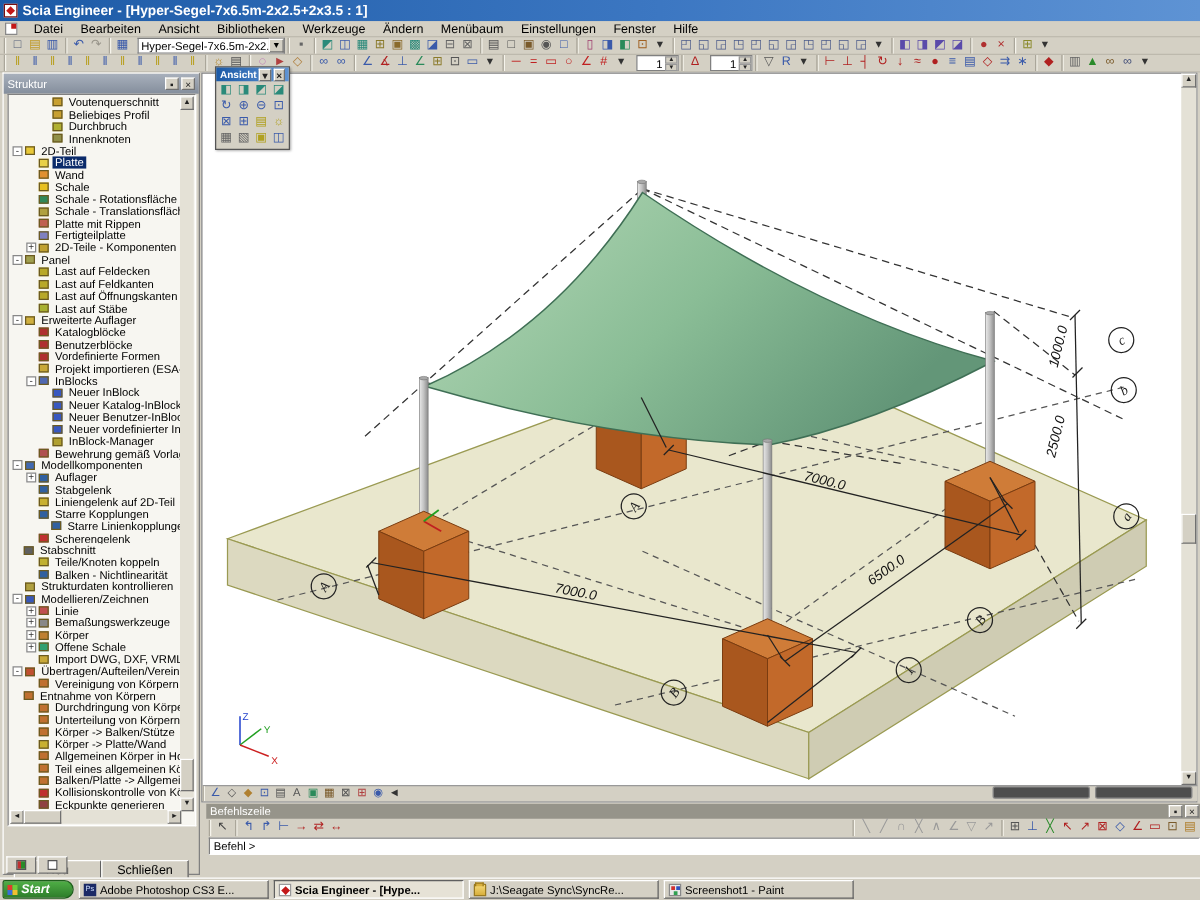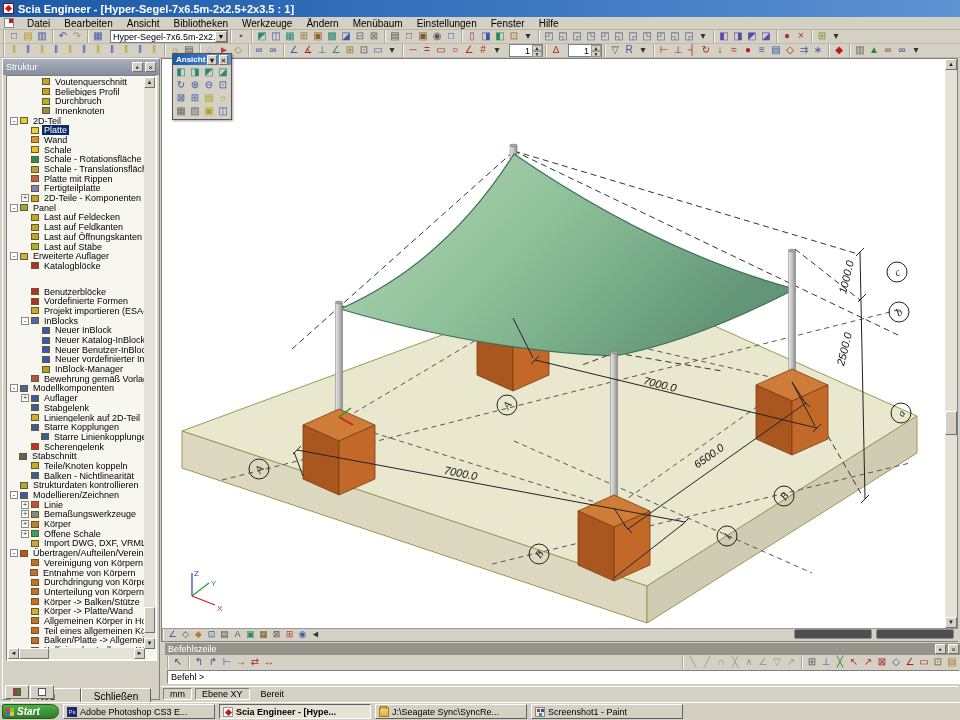--- a/index.html
+++ b/index.html
@@ -418,21 +418,21 @@
           <div class="trow" style="padding-left: 2px;">
             <div class="texp">-</div>
             <div class="ticon-sq" style="background: rgb(208, 176, 64);"></div>
             <span class="tlabel">Erweiterte Auflager</span>
           </div>
           <div class="trow" style="padding-left: 13px;">
             <div class="tspc"></div>
             <div class="ticon-sq" style="background: rgb(176, 48, 48);"></div>
             <span class="tlabel">Katalogblöcke</span>
           </div>
-          <div class="trow" style="padding-left: 13px; margin-top: 16px;">
+          <div class="trow" style="padding-left: 13px;">
             <div class="tspc"></div>
             <div class="ticon-sq" style="background: rgb(176, 48, 48);"></div>
             <span class="tlabel">Benutzerblöcke</span>
           </div>
           <div class="trow" style="padding-left: 13px;">
             <div class="tspc"></div>
             <div class="ticon-sq" style="background: rgb(176, 48, 48);"></div>
             <span class="tlabel">Vordefinierte Formen</span>
           </div>
           <div class="trow" style="padding-left: 13px;">
@@ -563,21 +563,21 @@
           <div class="trow" style="padding-left: 2px;">
             <div class="texp">-</div>
             <div class="ticon-sq" style="background: rgb(192, 80, 48);"></div>
             <span class="tlabel">Übertragen/Aufteilen/Vereinigen</span>
           </div>
           <div class="trow" style="padding-left: 13px;">
             <div class="tspc"></div>
             <div class="ticon-sq" style="background: rgb(192, 112, 48);"></div>
             <span class="tlabel">Vereinigung von Körpern</span>
           </div>
-          <div class="trow" style="padding-left: 12px;">
+          <div class="trow" style="padding-left: 1px;">
             <div class="tspc"></div>
             <div class="ticon-sq" style="background: rgb(192, 112, 48);"></div>
             <span class="tlabel">Entnahme von Körpern</span>
           </div>
           <div class="trow" style="padding-left: 13px;">
             <div class="tspc"></div>
             <div class="ticon-sq" style="background: rgb(192, 112, 48);"></div>
             <span class="tlabel">Durchdringung von Körpern</span>
           </div>
           <div class="trow" style="padding-left: 13px;">
@@ -891,25 +891,20 @@
             <div class="tb-btn" style="color: rgb(176, 32, 32);">∠</div>
             <div class="tb-btn" style="color: rgb(176, 32, 32);">▭</div>
             <div class="tb-btn" style="color: rgb(122, 90, 42);">⊡</div>
             <div class="tb-btn" style="color: rgb(176, 128, 48);">▤</div>
           </div>
         </div>
     </div>
     <div class="cmd-input">Befehl &gt;</div>
   </div>
 
-  <div class="statusbar">
-    <div class="status-cell">mm</div>
-    <div class="status-cell">Ebene XY</div>
-    <div class="status-msg">Bereit</div>
-  </div>
 
   <div class="taskbar">
     <div class="startbtn">
       <span class="winflag">
           <i></i>
           <i></i>
           <i></i>
           <i></i>
         </span>
       <span>Start</span>

